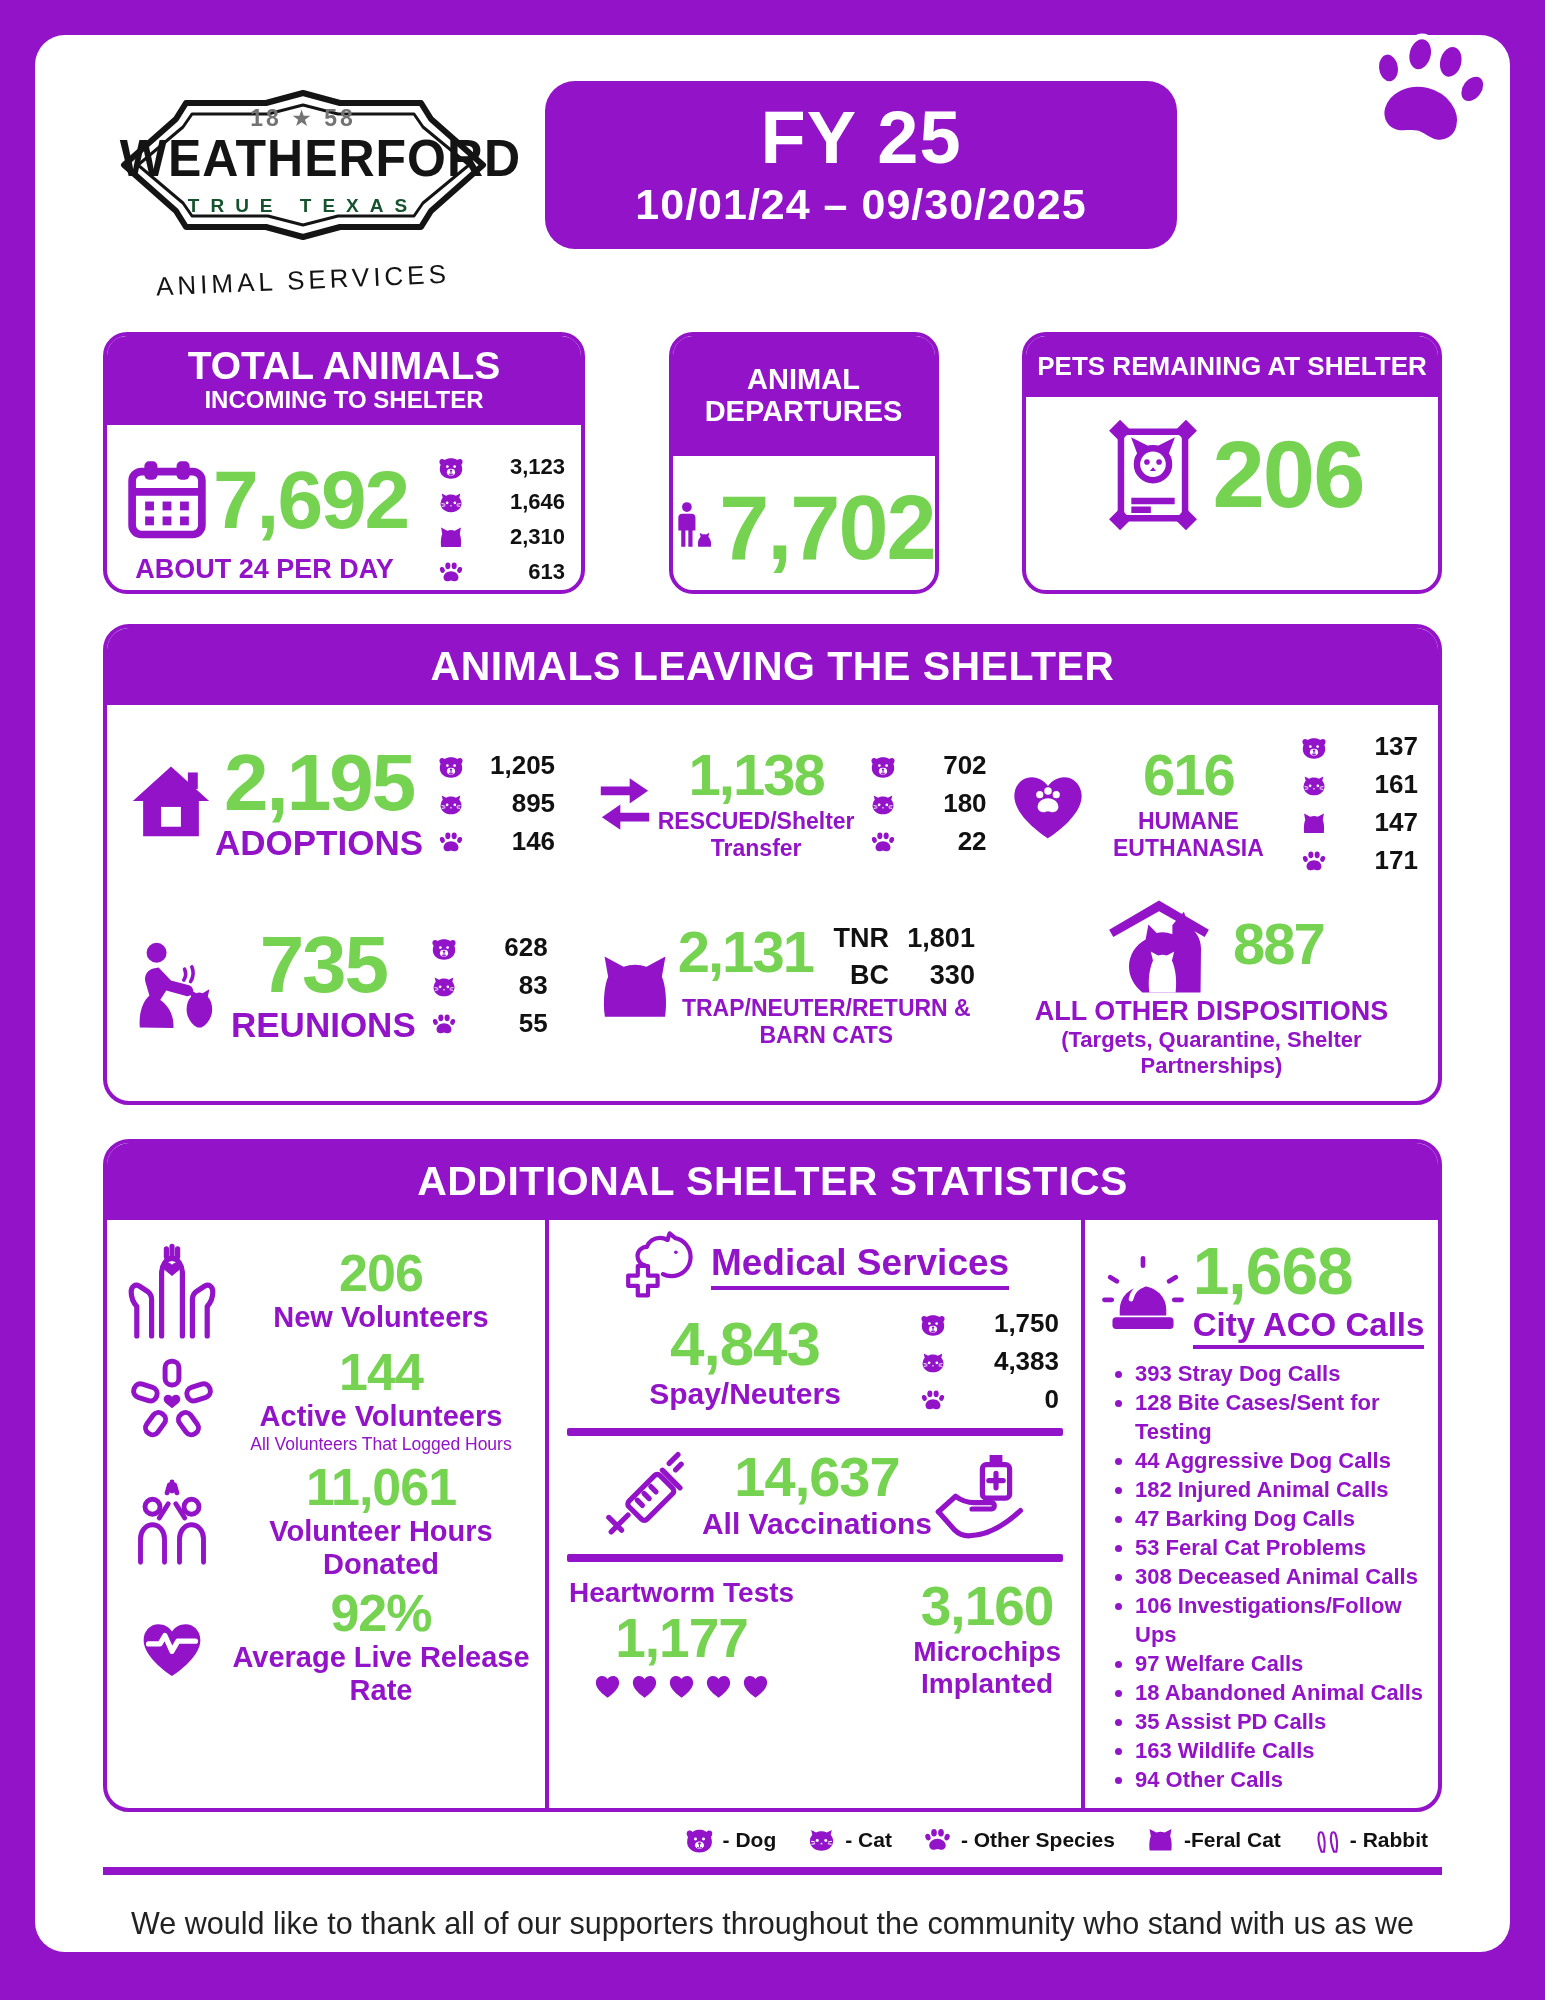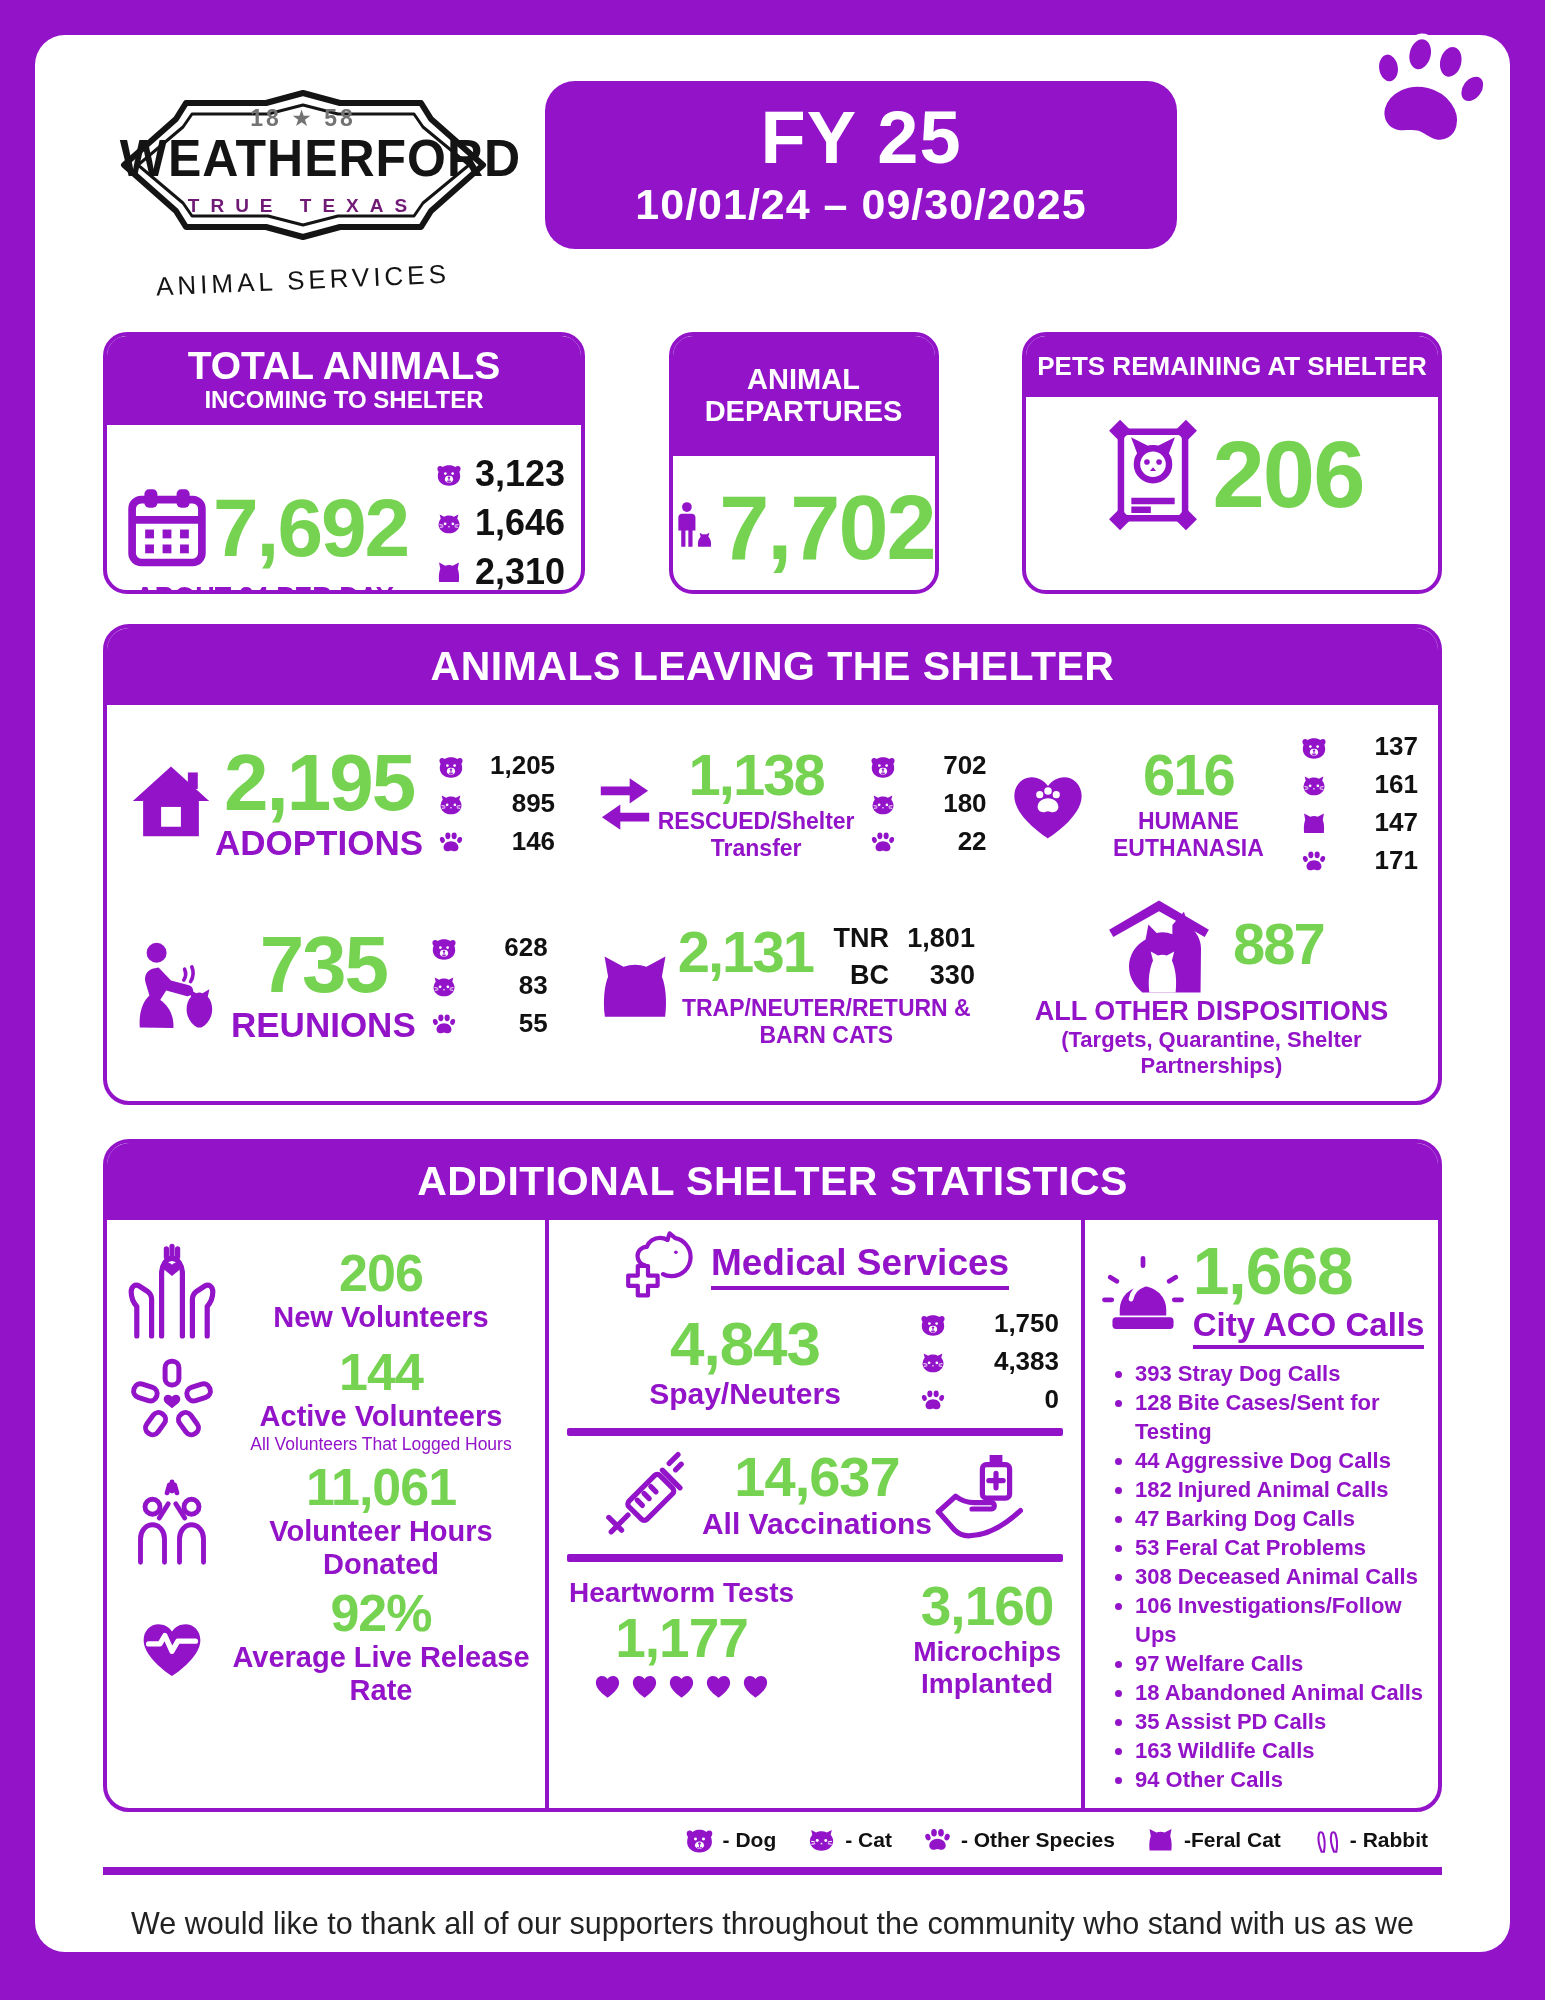--- a/index.html
+++ b/index.html
@@ -13,21 +13,21 @@
   .content{position:absolute;left:35px;right:35px;top:35px;bottom:48px;background:#fff;border-radius:30px;padding:0 68px;overflow:hidden}
   .corner-paw{position:absolute;top:22px;right:48px;width:140px;height:140px;transform:rotate(14deg);z-index:6}
 
   
   .header{display:flex;align-items:flex-start;margin-top:46px}
   .logo-wrap{width:400px;flex:none;text-align:center}
   .badge{position:relative;width:375px;height:168px;margin:0 auto}
   .badge svg{position:absolute;inset:0}
   .badge .yr{position:absolute;top:24px;left:0;right:0;font-size:23px;font-weight:700;letter-spacing:3px;color:#737373}
   .badge .nm{position:absolute;top:48px;left:0;right:0;font-size:51px;font-weight:800;letter-spacing:1px;color:#141414;transform:scaleX(.98)}
-  .badge .tg{position:absolute;top:114px;left:0;right:0;font-size:19px;font-weight:600;letter-spacing:11px;color:#701a75}
+  .badge .tg{position:absolute;top:114px;left:0;right:0;font-size:19px;font-weight:600;letter-spacing:11px;color:#14532d}
   .logo-sub{margin-top:16px;font-size:26px;letter-spacing:4px;color:#141414;transform:rotate(-2.5deg);font-weight:500}
   .fy{margin-left:42px;width:632px;height:168px;background:var(--p);border-radius:30px;color:#fff;text-align:center;padding-top:14px}
   .fy-title{font-size:74px;font-weight:800;letter-spacing:1px}
   .fy-dates{font-size:43px;font-weight:700;margin-top:0px;letter-spacing:1px}
 
   
   .top-cards{display:flex;justify-content:space-between;margin-top:36px}
   .card{border:4px solid var(--p);border-radius:24px;overflow:hidden;background:#fff}
   .card-head{background:var(--p);color:#fff;text-align:center;font-weight:800}
   .c1{width:482px;height:262px}
@@ -46,21 +46,21 @@
   .c1 .bignum{font-size:82px;line-height:1}
   .c1-note{color:var(--p);font-weight:800;font-size:27px;margin-top:8px}
   .c2-body,.c3-body{display:flex;align-items:center;justify-content:center;padding-top:18px;gap:8px}
   .c2 .bignum{font-size:90px}
   .c3 .bignum{font-size:94px}
 
   .bd{display:flex;flex-direction:column;gap:7px;margin-left:auto}
   .brow{display:flex;align-items:center;justify-content:flex-end;gap:12px}
   .brow .bicon{width:28px;height:28px;flex:none;display:block}
   .brow .bicon svg{width:100%;height:100%;display:block}
-  .bval{font-size:36px;font-weight:700;color:var(--ink);min-width:88px;text-align:right}
+  .bval{font-size:22px;font-weight:700;color:var(--ink);min-width:88px;text-align:right}
 
   
   .sec{border:4px solid var(--p);border-radius:26px;overflow:hidden;background:#fff}
   .sec-head{background:var(--p);color:#fff;font-weight:800;font-size:41px;text-align:center;padding:15px 0;letter-spacing:.5px}
   .leaving{margin-top:30px}
   .leaving-body{display:grid;grid-template-columns:36% 32% 32%;row-gap:16px;padding:26px 20px 22px}
   .lgroup{display:flex;align-items:center}
   .ncol{text-align:center}
   .glabel{color:var(--p);font-weight:800}
   .num-xl{font-size:80px;line-height:.95}

